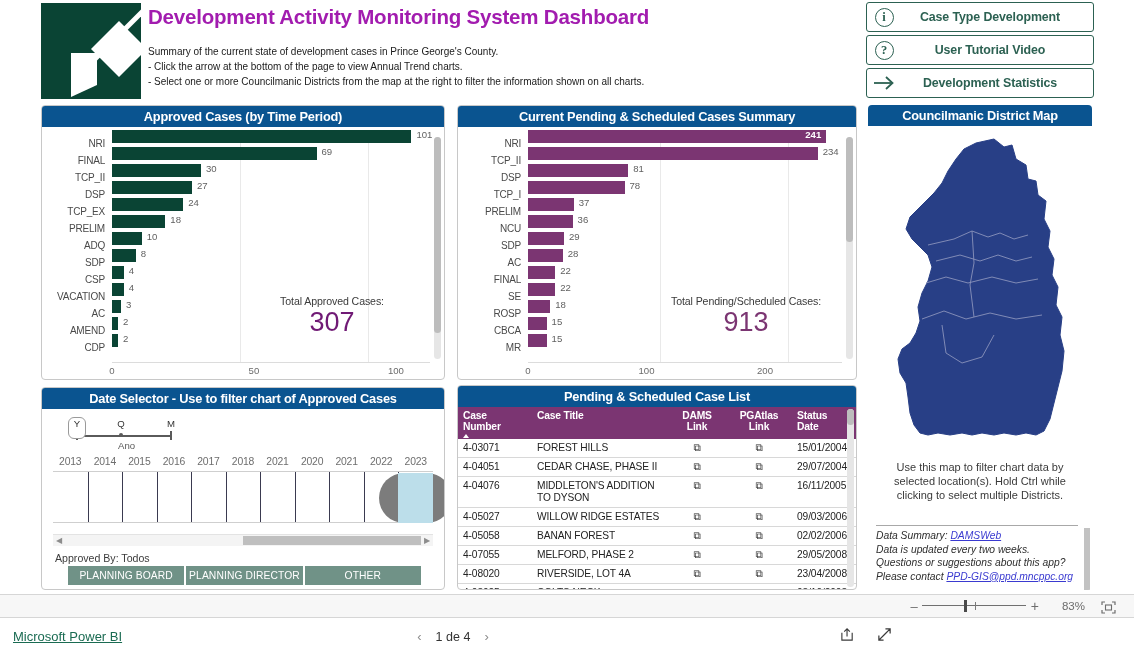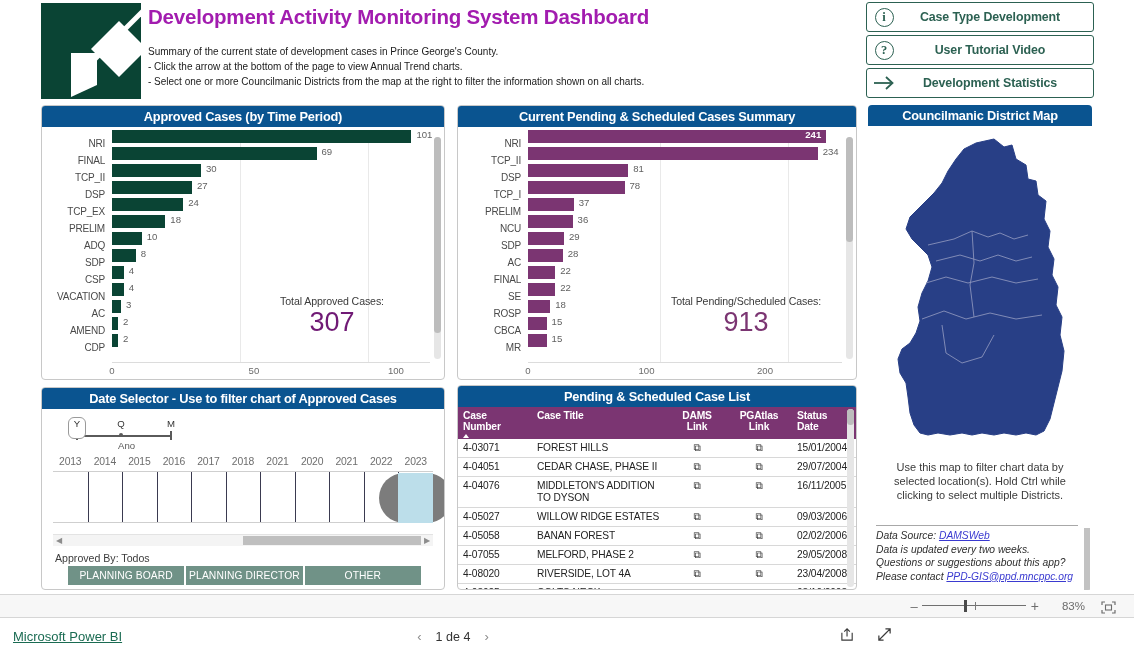--- a/index.html
+++ b/index.html
@@ -708,21 +708,21 @@
       <path d="M50 148 L70 142 L92 148 L116 142 L140 148 L162 144" fill="none" stroke="#8a93bb" stroke-width="0.9"></path>
       <path d="M46 184 L68 176 L90 184 L114 178 L140 184 L166 180" fill="none" stroke="#8a93bb" stroke-width="0.9"></path>
       <path d="M96 96 L98 128 L94 150 L98 182" fill="none" stroke="#8a93bb" stroke-width="0.9"></path>
       <path d="M66 190 L70 218 L86 228 L106 222 L118 200" fill="none" stroke="#8a93bb" stroke-width="0.9"></path>
     </svg>
 
     <div class="map-note">Use this map to filter chart data by selected location(s). Hold Ctrl while clicking to select multiple Districts.</div>
 
     <div class="map-foot">
       <div>
-        <span>Data Source: </span><a href="#">DAMSWeb</a>
+        <span>Data Summary: </span><a href="#">DAMSWeb</a>
       </div>
       <div>Data is updated every two weeks.</div>
       <div>Questions or suggestions about this app?</div>
       <div>
         <span>Please contact </span><a href="#">PPD-GIS@ppd.mncppc.org</a>
       </div>
     </div>
     <div class="map-scroll">
         <div class="th"></div>
       </div>

